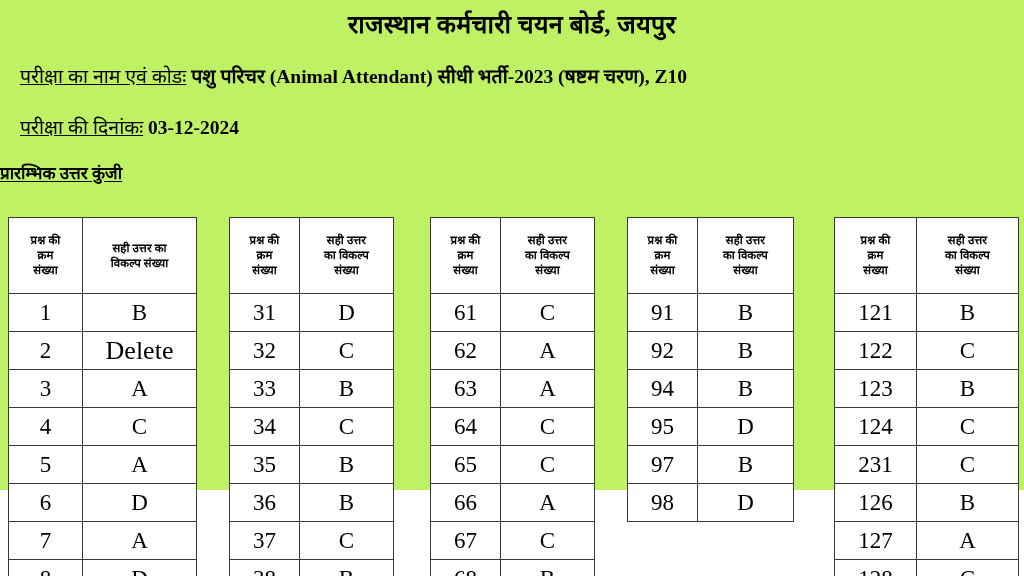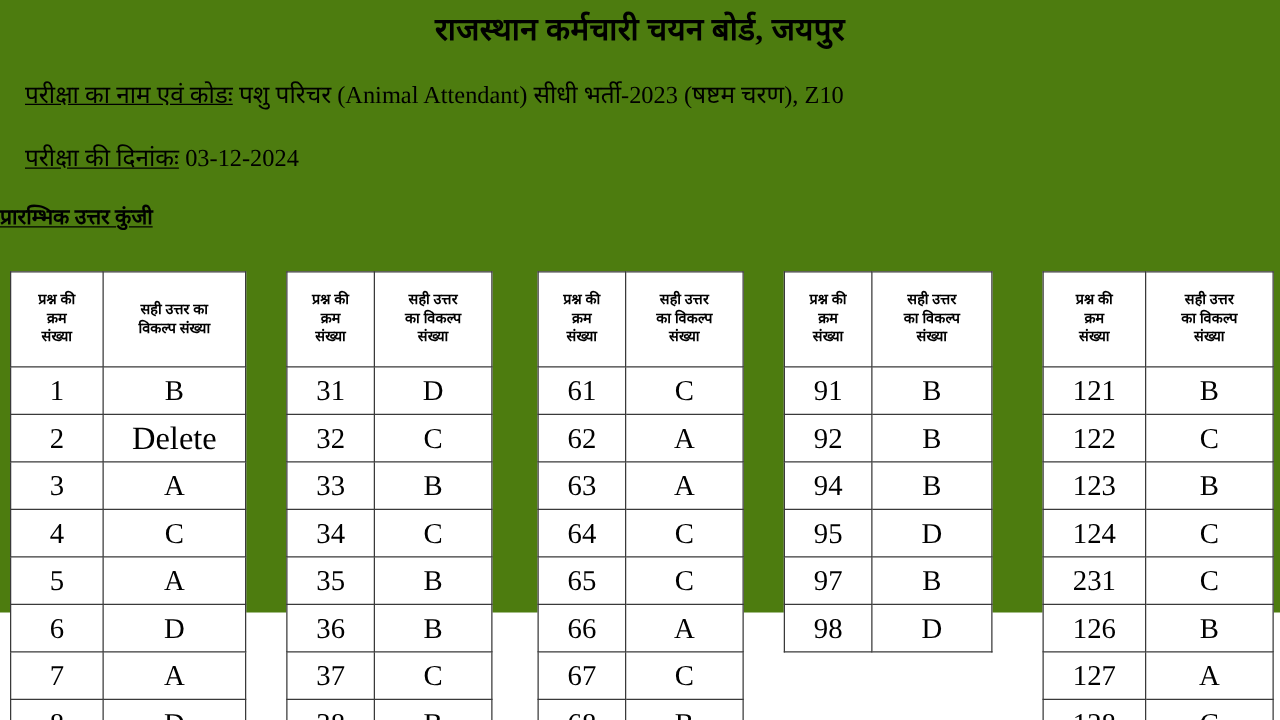--- a/index.html
+++ b/index.html
@@ -13,21 +13,21 @@
   }
   body {
     font-family: "Liberation Serif", "DejaVu Serif", serif;
     color: #000000;
   }
 
   .page {
     position: relative;
     width: 1024px;
     height: 490px;
-    background: #4d7c0f;
+    background: #bef264;
   }
 
   
   .doc-title {
     text-align: center;
     font-family: "Liberation Serif", "DejaVu Serif", serif;
     font-weight: bold;
     font-size: 25px;
     line-height: 1.1;
     letter-spacing: 0.3px;
@@ -44,21 +44,21 @@
   }
   .meta-line.exam-name { padding-top: 26px; }
   .meta-line.exam-date { padding-top: 28px; }
 
   .meta-label {
     font-weight: normal;
     font-family: "Liberation Serif", "DejaVu Serif", serif;
     text-decoration: underline;
   }
   .meta-value {
-    font-weight: normal;
+    font-weight: bold;
     font-family: "Liberation Serif", "DejaVu Serif", serif;
     padding-left: 5px;
   }
 
   .section-heading {
     text-align: left;
     font-weight: bold;
     font-size: 17px;
     padding-top: 22px;
     color: #000;

